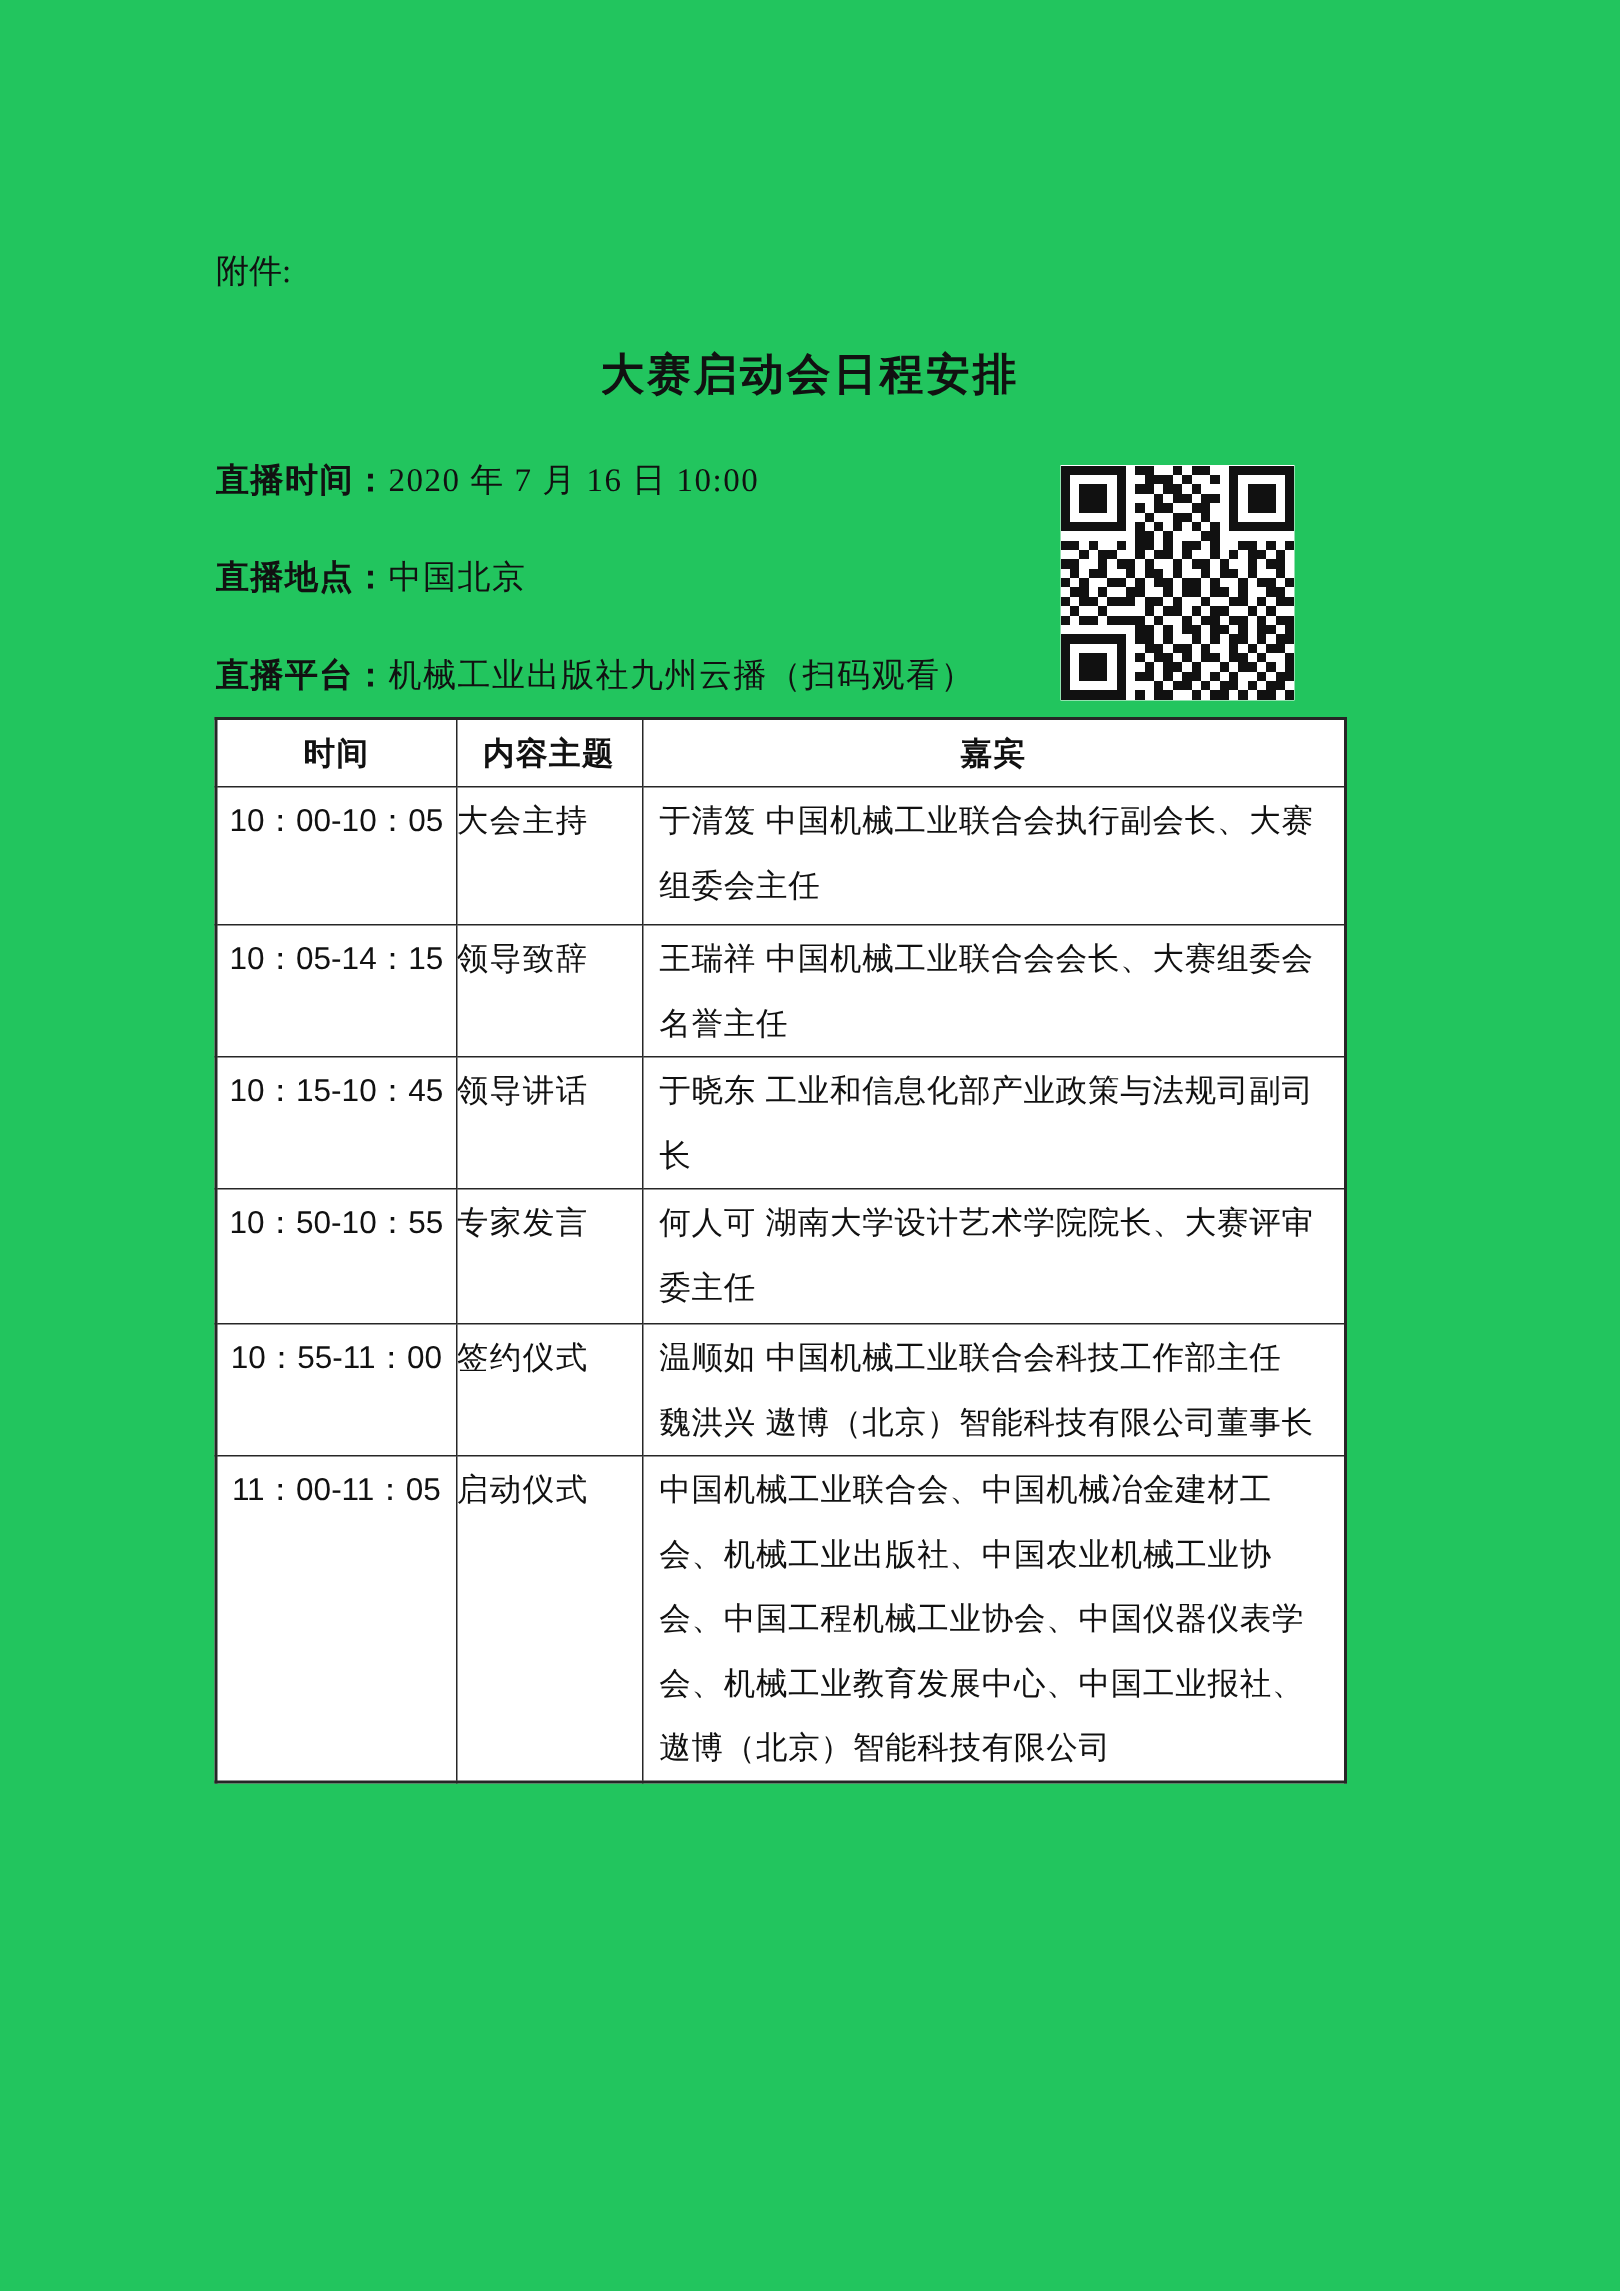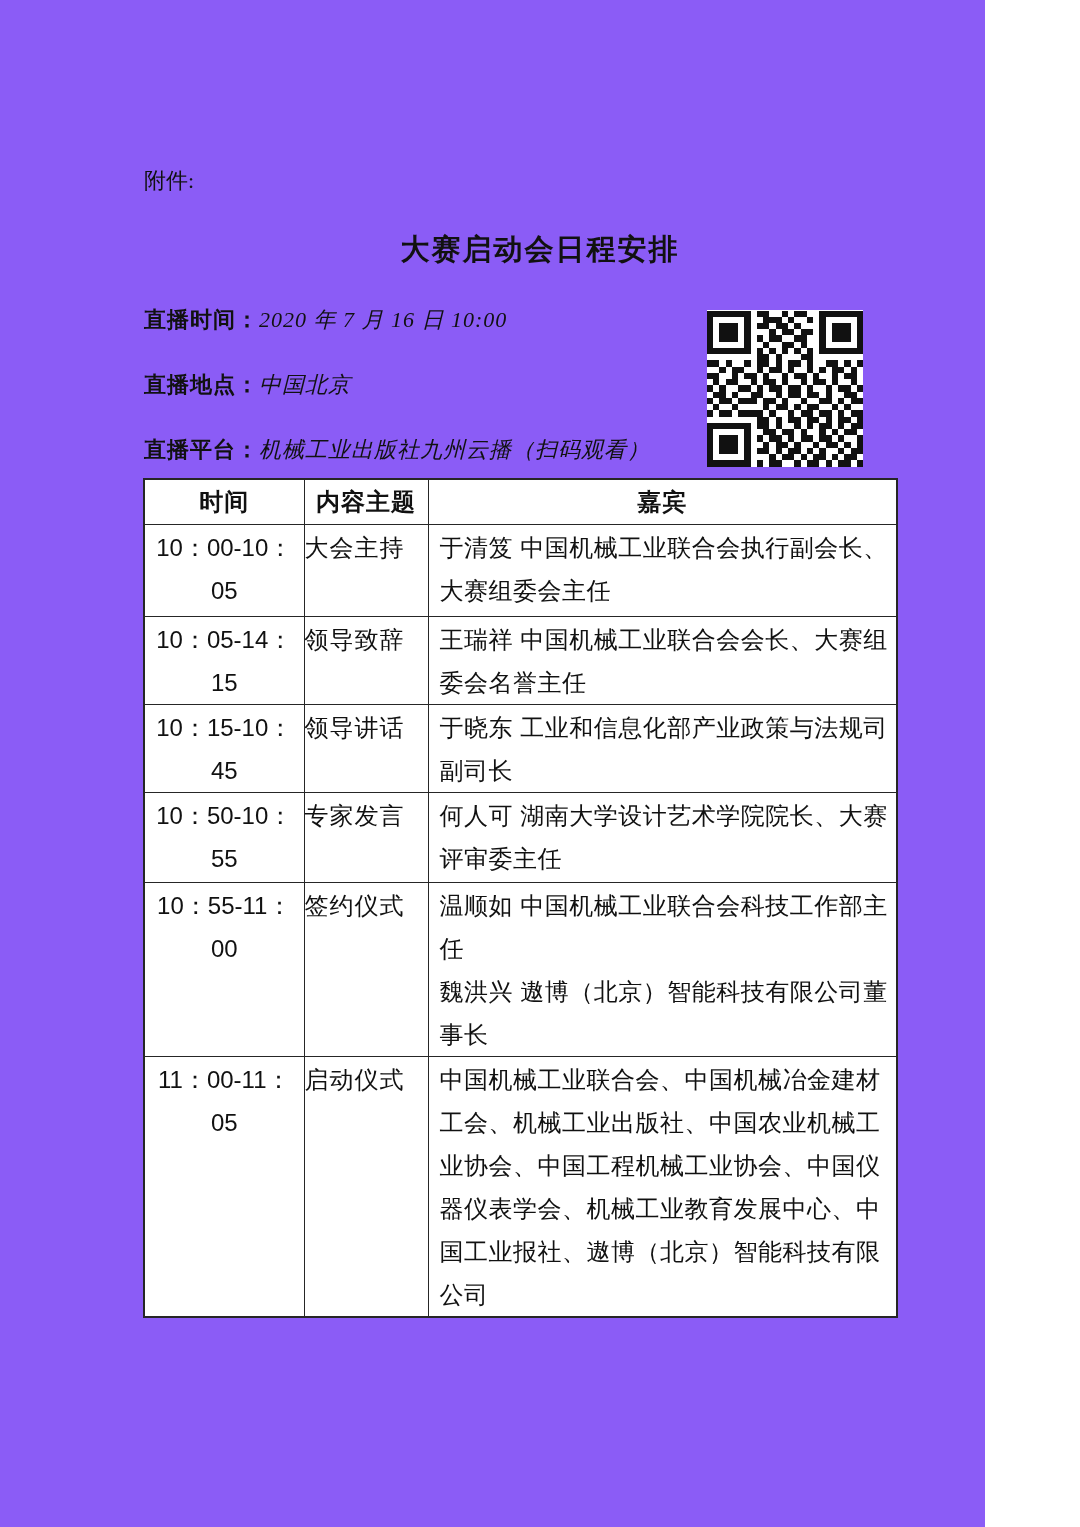--- a/index.html
+++ b/index.html
@@ -5,22 +5,22 @@
   * { margin: 0; padding: 0; box-sizing: border-box; }
   html, body { background: #ffffff; }
   body {
     width: 1080px; height: 1527px;
     position: relative;
     font-family: "Liberation Serif", "DejaVu Serif", serif;
     color: #1a1a1a;
   }
   .page {
     position: absolute; left: 0; top: 0;
-    width: 985px; height: 1527px;
-    background: #8b5cf6;
+    width: 1080px; height: 1527px;
+    background: #22c55e;
     overflow: hidden;
   }
   .attachment {
     position: absolute; left: 144px; top: 166px;
     font-size: 22px; color: #111;
     font-family: "Liberation Serif", "DejaVu Serif", serif;
   }
   .doc-title {
     position: absolute; left: 0; top: 230px; width: 1080px;
     text-align: center;
@@ -34,40 +34,39 @@
   .info-line.l1 { top: 305px; }
   .info-line.l2 { top: 370px; }
   .info-line.l3 { top: 435px; }
   .info-label {
     font-family: "Liberation Sans", "DejaVu Sans", sans-serif;
     font-weight: bold; letter-spacing: 1px;
   }
   .info-value {
     font-family: "Liberation Serif", "DejaVu Serif", serif;
     letter-spacing: 1px;
-    font-style: italic;
   }
   .qr {
     position: absolute; left: 707px; top: 310px;
     width: 156px; height: 157px;
     background: #ffffff;
   }
   .qr svg { width: 100%; height: 100%; display: block; }
 
   table.schedule {
     position: absolute; left: 143px; top: 478px;
     width: 753px;
     border-collapse: collapse;
     table-layout: fixed;
     border: 2px solid #262626;
     background: #fff;
   }
   table.schedule th, table.schedule td {
     border: 1px solid #262626;
-    font-size: 24px;
+    font-size: 21px;
     color: #111;
     overflow: hidden;
   }
   col.c-time  { width: 160px; }
   col.c-topic { width: 124px; }
   col.c-guest { width: 469px; }
   tr.hdr { height: 45px; }
   table.schedule th {
     font-family: "Liberation Sans", "DejaVu Sans", sans-serif;
     font-weight: bold;

